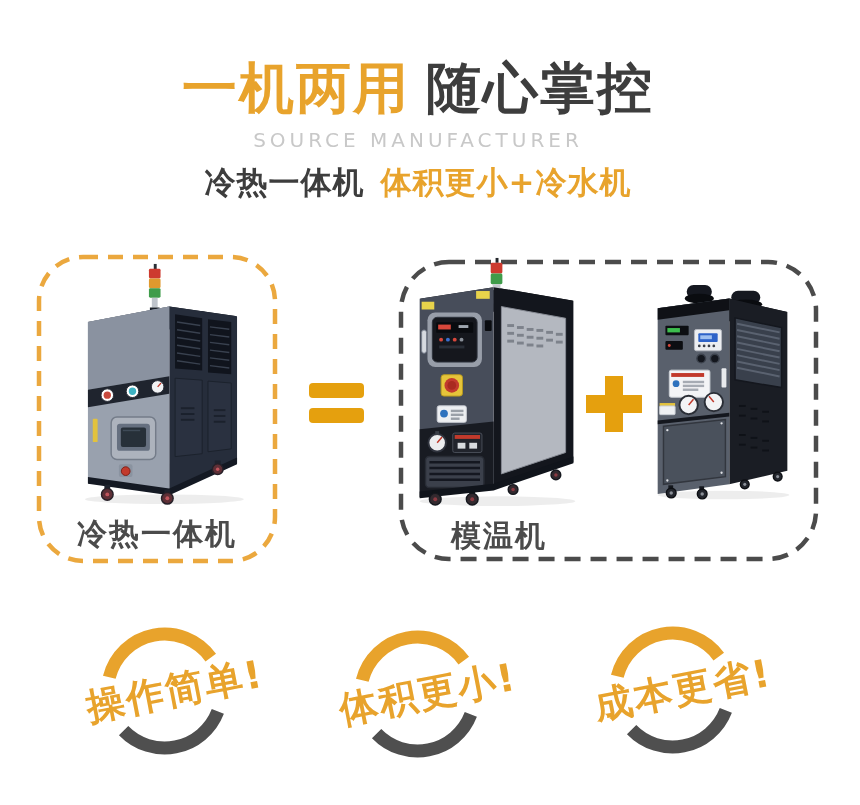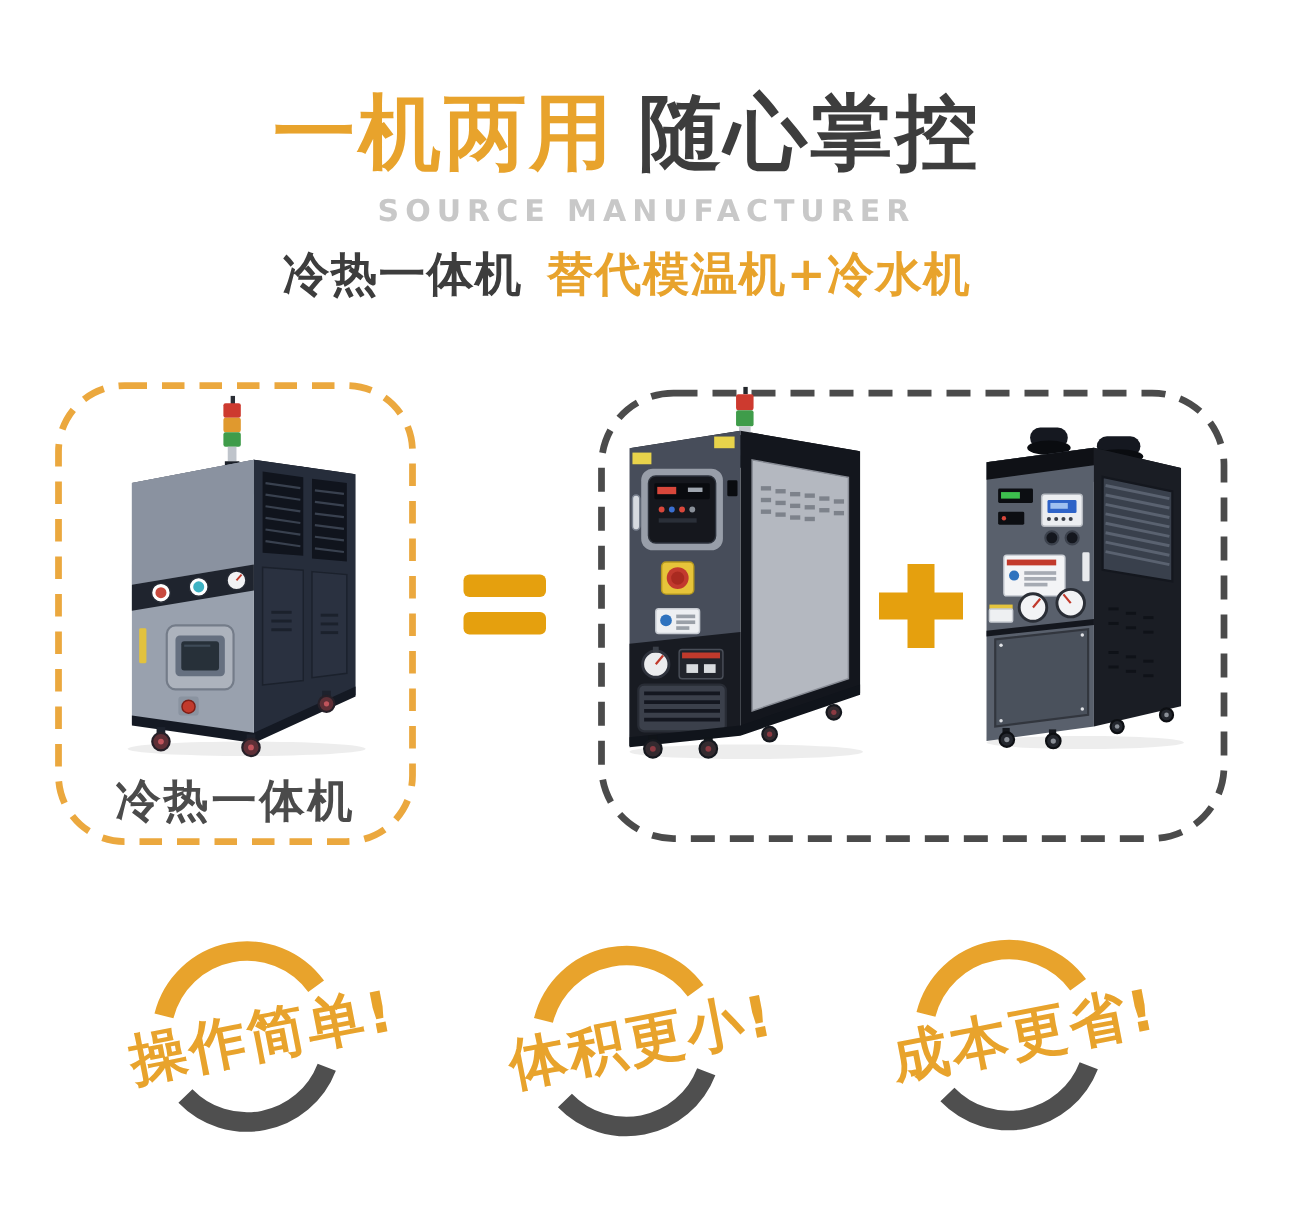--- a/index.html
+++ b/index.html
@@ -4,21 +4,21 @@
 <style>
   html,body{margin:0;padding:0;background:#fff;}
   body{font-family:"DejaVu Sans","Liberation Sans",sans-serif;}
   .page{position:relative;width:836px;height:805px;background:#fff;overflow:hidden;margin-top:16px;}
 
   
   .main-title{position:absolute;top:44px;left:0;width:100%;text-align:center;
     font-size:55px;font-weight:900;letter-spacing:2px;line-height:1.05;color:var(--dark);}
   .main-title .accent{color:var(--accent);margin-right:16px;}
   .subtitle{position:absolute;top:112px;left:0;width:100%;text-align:center;
-    font-size:20px;font-weight:700;letter-spacing:4px;color:var(--subtitle-gray);padding-left:13px;}
+    font-size:20px;font-weight:400;letter-spacing:4px;color:var(--subtitle-gray);}
   .tagline{position:absolute;top:146px;left:0;width:100%;text-align:center;
     font-size:31px;font-weight:800;letter-spacing:1px;color:var(--dark);}
   .tagline .accent{color:var(--accent);margin-left:16px;}
 
   
   .outline{position:absolute;}
   .outline rect{fill:none;stroke-linecap:butt;}
   .outline-orange rect{stroke:var(--dash-orange);stroke-width:4.5;stroke-dasharray:15 10;}
   .outline-gray rect{stroke:var(--dash-gray);stroke-width:4.5;stroke-dasharray:16 10;}
   .machine{position:absolute;}
@@ -46,21 +46,21 @@
 </head>
 <body>
 
 <div class="page">
 
   <div class="main-title">
     <span class="accent">一机两用</span><span>随心掌控</span>
   </div>
   <div class="subtitle">SOURCE MANUFACTURER</div>
   <div class="tagline">
-    <span>冷热一体机</span><span class="accent">替代模温机+冷水机</span>
+    <span>冷热一体机</span><span class="accent">体积更小+冷水机</span>
   </div>
 
   <svg class="outline outline-orange" style="left:36px;top:238px" width="242" height="310">
     <rect x="3" y="3" width="236" height="304" rx="44"></rect>
   </svg>
 
   <svg class="outline outline-gray" style="left:398px;top:243px" width="421" height="303">
     <rect x="3" y="3" width="415" height="297" rx="48"></rect>
   </svg>
 
@@ -237,20 +237,21 @@
       <circle cx="28" cy="250" r="2" fill="#8C3A42"></circle>
       <rect x="63" y="242" width="6" height="8" fill="#101419"></rect>
       <circle cx="66" cy="250" r="6" fill="#332A2F" stroke="#15181E" stroke-width="1.5"></circle>
       <circle cx="66" cy="250" r="2" fill="#8C3A42"></circle>
       <circle cx="108" cy="240" r="5" fill="#332A2F" stroke="#15181E" stroke-width="1.5"></circle>
       <circle cx="108" cy="240" r="1.8" fill="#8C3A42"></circle>
       <circle cx="152" cy="225" r="5" fill="#332A2F" stroke="#15181E" stroke-width="1.5"></circle>
       <circle cx="152" cy="225" r="1.8" fill="#8C3A42"></circle>
     </g>
   </svg>
+  <div class="m-label" style="left:399px;top:500px;width:200px">模温机</div>
 
   <div class="plus">
     <div class="h"></div>
       <div class="v"></div>
   </div>
 
   <svg class="machine" style="left:648px;top:263px" width="150" height="221" viewBox="0 0 155 228">
     <ellipse cx="78" cy="223" rx="68" ry="4.5" fill="rgba(0,0,0,0.07)"></ellipse>
 
     <rect x="40" y="6" width="26" height="14" rx="7" fill="#151820"></rect>

